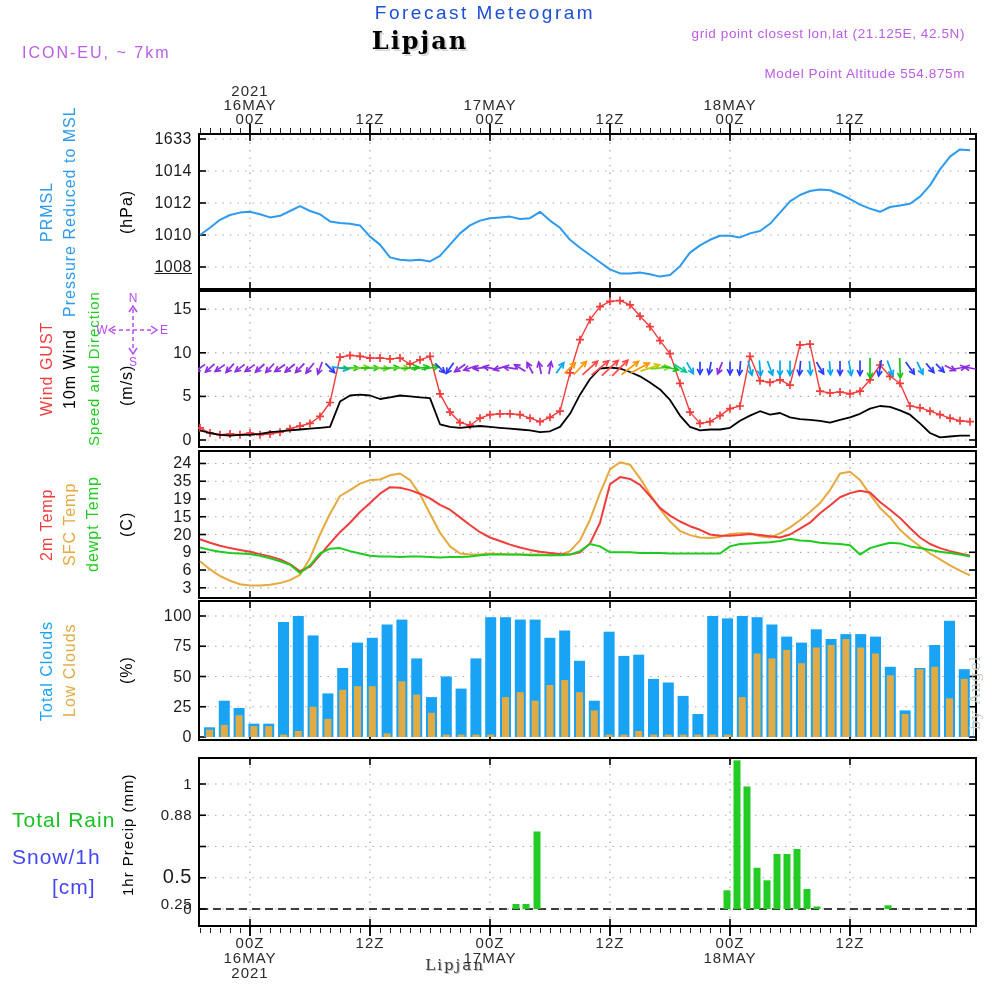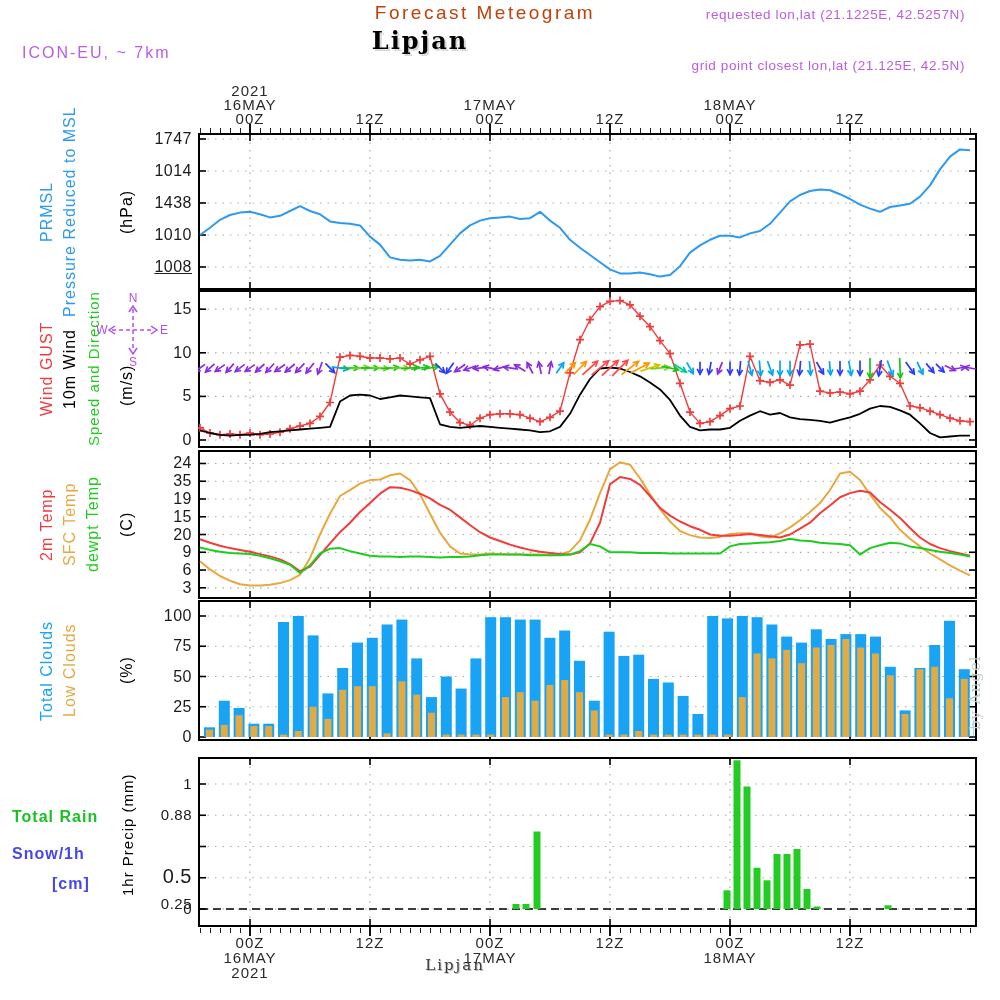--- a/index.html
+++ b/index.html
@@ -11,41 +11,41 @@
         align-items:center;justify-content:center;width:22px;letter-spacing:1px;font-size:16px;white-space:nowrap;}
   .ytick{position:absolute;left:128px;width:64px;text-align:right;font-size:16px;color:#1b1b1b;letter-spacing:.5px;}
   .xtick{position:absolute;width:90px;text-align:center;font-size:15px;color:#2a2a2a;letter-spacing:1px;}
   .hdr-r{position:absolute;left:420px;width:545px;text-align:right;font-size:13.5px;
          color:#bb5ce6;letter-spacing:.6px;}
   .chart-svg{position:absolute;left:198px;width:779px;}
   .mt{position:absolute;left:200px;width:775px;height:5px;
       background:repeating-linear-gradient(to right,#222 0 1px,transparent 1px 10px);}
   .majtick{position:absolute;width:2px;background:#111;}
   .title{position:absolute;left:290px;width:390px;text-align:center;top:2px;font-size:19px;
-         letter-spacing:2.5px;color:#c2410c;}
+         letter-spacing:2.5px;color:#1d4ed8;}
   .station{position:absolute;left:290px;width:260px;text-align:center;top:26px;
            font-family:"DejaVu Serif",serif;font-weight:bold;font-size:24px;letter-spacing:2px;color:#000;
            text-shadow:2px 2px 0 #d8d8d8;}
   .model{position:absolute;left:22px;top:44px;font-size:16px;color:#bb5ce6;letter-spacing:2px;}
   .wm{position:absolute;left:966px;top:610px;height:120px;writing-mode:vertical-rl;transform:rotate(180deg);
       font-family:"DejaVu Serif",serif;font-size:15px;color:#c3cfc3;letter-spacing:1px;}
   .footer-station{position:absolute;left:380px;width:150px;top:956px;text-align:center;
       font-family:"DejaVu Serif",serif;font-size:15px;color:#3d3d3d;letter-spacing:2px;text-shadow:1px 1px 0 #c0c0c0;}
-  .plab{position:absolute;font-size:16px;letter-spacing:1px;white-space:nowrap;font-weight:bold;}
+  .plab{position:absolute;font-size:21px;letter-spacing:1px;white-space:nowrap;}
 </style>
 </head>
 <body>
 
 <div class="stage">
 
   <div class="title">Forecast Meteogram</div>
   <div class="station">Lipjan</div>
   <div class="model">ICON-EU, ~ 7km</div>
-  <div class="hdr-r" style="top:7px;">requested lon,lat (21.1225E, 42.5257N)</div>
-  <div class="hdr-r" style="top:26px;margin-top:32px;">grid point closest lon,lat (21.125E, 42.5N)</div>
+  <div class="hdr-r" style="top:26px;">grid point closest lon,lat (21.125E, 42.5N)</div>
+  <div class="hdr-r" style="top:66px;">Model Point Altitude 554.875m</div>
 
   <div class="panel" style="top:133px;height:157px;"></div>
   <div class="panel" style="top:290px;height:158px;"></div>
   <div class="panel" style="top:450px;height:149px;"></div>
   <div class="panel" style="top:600px;height:141px;"></div>
   <div class="panel" style="top:757px;height:170px;"></div>
 
   <div class="mt" style="top:128px;"></div>
   <div class="mt" style="top:928px;"></div>
 
@@ -551,23 +551,23 @@
       <rect x="773.5" y="854.0" width="7" height="55.0" fill="#22cc22"></rect>
       <rect x="783.5" y="854.0" width="7" height="55.0" fill="#22cc22"></rect>
       <rect x="793.5" y="849.0" width="7" height="60.0" fill="#22cc22"></rect>
       <rect x="803.5" y="889.0" width="7" height="20.0" fill="#22cc22"></rect>
       <rect x="813.5" y="906.5" width="7" height="2.5" fill="#22cc22"></rect>
       <rect x="884.5" y="905.3" width="7" height="3.8" fill="#22cc22"></rect>
     </svg>
 
   <div class="wm">by Angel</div>
   <div class="footer-station">Lipjan</div>
-<div class="ytick" style="top: 130px;">1747</div>
+<div class="ytick" style="top: 130px;">1633</div>
     <div class="ytick" style="top: 162px;">1014</div>
-    <div class="ytick" style="top: 194px;">1438</div>
+    <div class="ytick" style="top: 194px;">1012</div>
     <div class="ytick" style="top: 226px;">1010</div>
     <div class="ytick" style="top: 258px; text-decoration: underline;">1008</div>
     <div class="ytick" style="top: 300.2px;">15</div>
     <div class="ytick" style="top: 343.8px;">10</div>
     <div class="ytick" style="top: 387.4px;">5</div>
     <div class="ytick" style="top: 431px;">0</div>
     <div class="ytick" style="top: 454.48px;">24</div>
     <div class="ytick" style="top: 472.24px;">35</div>
     <div class="ytick" style="top: 490px;">19</div>
     <div class="ytick" style="top: 507.76px;">15</div>

